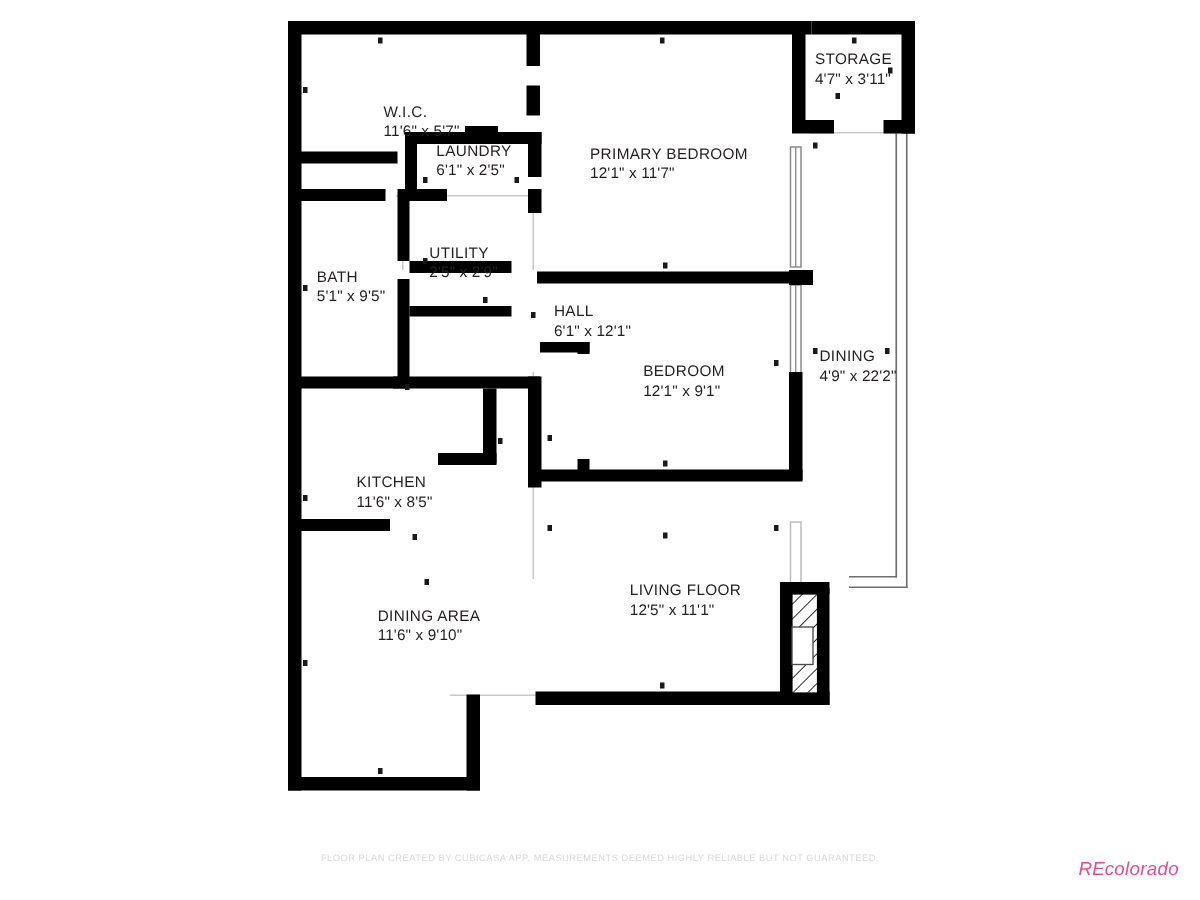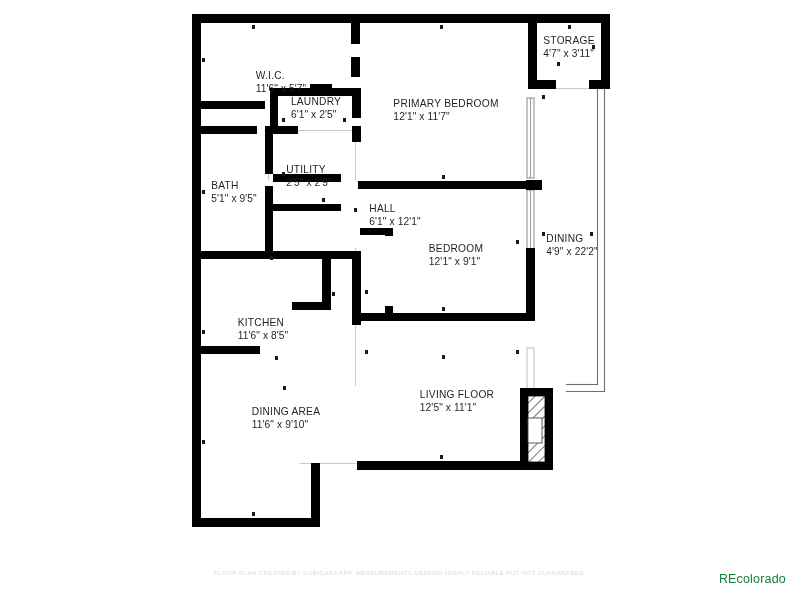--- a/index.html
+++ b/index.html
@@ -55,23 +55,24 @@
     font-size: 6.2px;
     letter-spacing: 0.35px;
     color: #d9d9dc;
     font-family: "Liberation Sans", sans-serif;
   }
   .brand {
     position: absolute;
     right: 14px;
     top: 572px;
     font-size: 12.5px;
-    color: #15803d;
+    color: #ec4899;
     letter-spacing: 0.2px;
     font-family: "Liberation Sans", sans-serif;
+    font-style: italic;
   }
   .brand .re { letter-spacing: 0px; }
 </style>
 </head>
 <body>
 
 <div id="plan-root">
 
   <svg id="floorplan-svg" width="800" height="600" viewBox="0 0 800 600" xmlns="http://www.w3.org/2000/svg">
 

